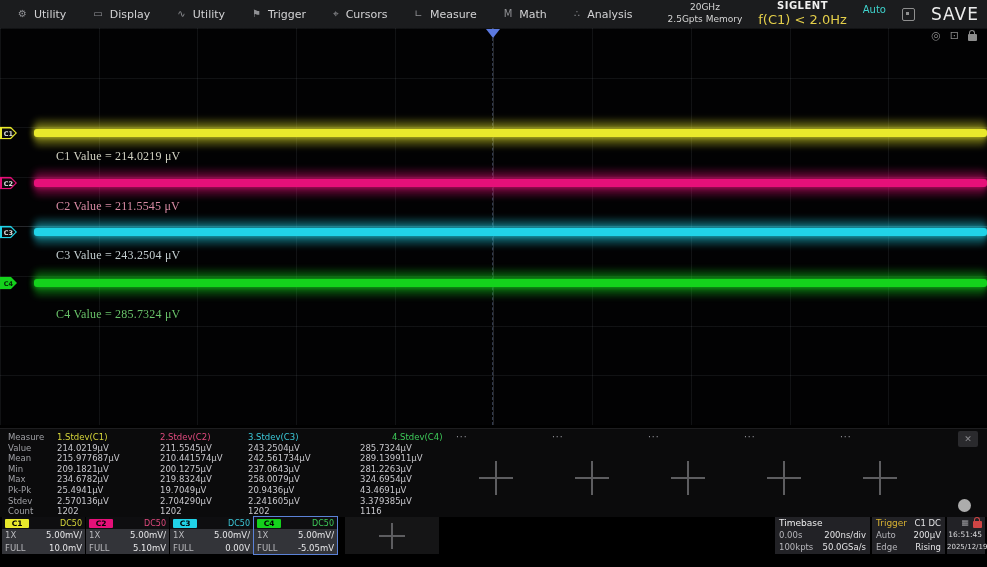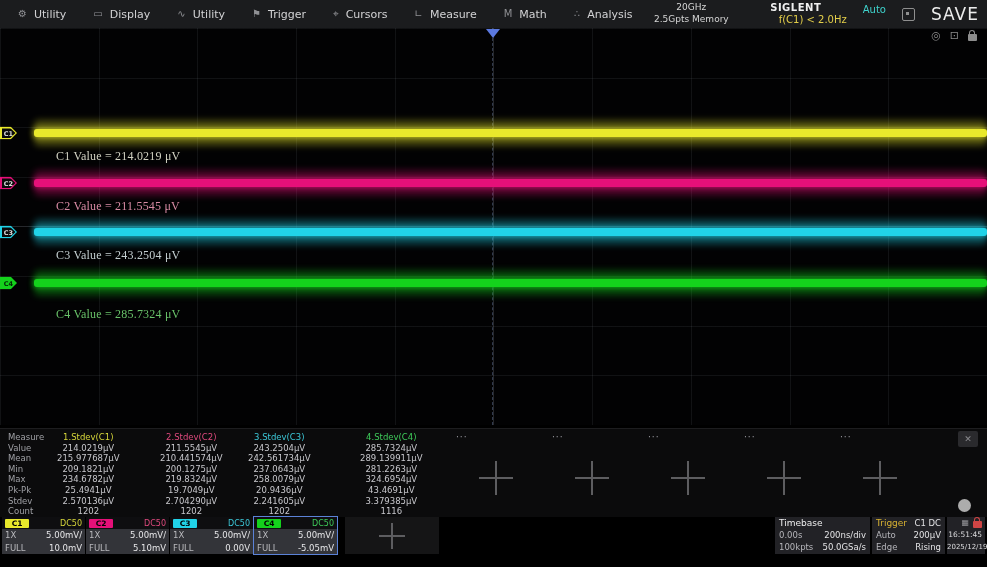--- a/index.html
+++ b/index.html
@@ -10,21 +10,21 @@
   .menubar{position:absolute;left:0;top:0;width:987px;height:28px;background:#1b1c1e;
            display:flex;align-items:center;border-bottom:1px solid #000;}
   .menu-items{display:flex;align-items:center;padding-left:18px;}
   .menu-item{display:flex;align-items:center;gap:7px;margin-right:27px;cursor:default;}
   .menu-item .mi-icon{color:#8f9094;font-size:10px;line-height:1;}
   .menu-item .mi-label{color:#d2d2d4;font-size:11px;}
   .top-right{position:absolute;right:8px;top:0;height:28px;display:flex;align-items:center;gap:16px;}
   .bw-block{text-align:center;font-size:9px;line-height:1.3;color:#d6d6d6;}
   .brand-block{text-align:center;line-height:1.2;}
   .brand-name{font-size:10px;font-weight:bold;color:#f0f0f0;letter-spacing:.5px;}
-  .trig-freq{font-size:10px;color:#e4cf4a;margin-left:34px;}
+  .trig-freq{font-size:13px;color:#e4cf4a;}
   .acq-mode{color:#3fd2cc;font-size:10px;align-self:flex-start;margin-top:4px;}
   .device-icon{width:11px;height:11px;border:1px solid #8f8f8f;border-radius:2px;position:relative;}
   .device-icon::after{content:'';position:absolute;left:3px;top:3px;width:3px;height:3px;background:#8f8f8f;}
   .save-label{color:#ececec;font-size:17px;letter-spacing:1px;}
 
   
   .grid{position:absolute;left:0;top:28px;width:987px;height:397px;background:#020203;
     background-image:
       repeating-linear-gradient(to right, rgba(150,160,170,.10) 0 1px, transparent 1px 98.7px),
       repeating-linear-gradient(to bottom, rgba(150,160,170,.10) 0 1px, transparent 1px 49.6px);}
@@ -57,23 +57,23 @@
   .tag.t1{background:#e9e92c;} .tag.t2{background:#e61079;} .tag.t3{background:#21d3e8;}
   .tag.t4{background:#14d21c;color:#032;} .tag.t4 span{color:#032806;}
 
   .vlabel{position:absolute;left:56px;font-size:12px;letter-spacing:.2px;font-family:Liberation Serif, serif;}
   .vl1{color:#d3d3c3;} .vl2{color:#d98ba4;} .vl3{color:#c4cfd1;} .vl4{color:#69c269;}
 
   
   .mpanel{position:absolute;left:0;top:428px;width:987px;height:88px;background:#0b0b0c;border-top:1px solid #1d1d1f;}
   .mlabels{position:absolute;left:8px;top:3px;font-size:8.5px;color:#9fa0a5;}
   .mlabels div{height:10.6px;line-height:10.6px;}
-  .mcol{position:absolute;top:3px;font-size:8.5px;color:#c8c8cd;text-align:center;}
+  .mcol{position:absolute;top:3px;font-size:8.5px;color:#c8c8cd;}
   .mcol div{height:10.6px;line-height:10.6px;white-space:nowrap;}
-  .mhead.hc1{color:#d6d63a;} .mhead.hc2{color:#e04a7e;} .mhead.hc3{color:#3cc8d8;} .mhead.hc4{color:#3ecb5a;}
+  .mhead.hc1{color:#d6d63a;} .mhead.hc2{color:#e04a7e;} .mhead.hc3{color:#3cc8d8;} .mhead.hc4{color:#3ecb5a;margin-left:32px;}
   .slot{position:absolute;top:3px;width:96px;height:82px;}
   .slot .dots{font-size:9px;color:#9a9aa0;letter-spacing:1px;line-height:10.6px;padding-left:8px;}
   .plus{position:absolute;left:50%;top:46px;width:34px;height:34px;transform:translate(-50%,-50%);}
   .plus::before,.plus::after{content:'';position:absolute;background:#5d5d60;}
   .plus::before{left:0;top:50%;width:100%;height:2px;transform:translateY(-50%);}
   .plus::after{top:0;left:50%;height:100%;width:2px;transform:translateX(-50%);}
   .mclose{position:absolute;right:9px;top:2px;width:20px;height:16px;background:#2a2a2d;color:#8a8a8e;
           font-size:9px;text-align:center;line-height:16px;border-radius:2px;}
   .mhandle{position:absolute;right:16px;bottom:5px;width:13px;height:13px;border-radius:50%;background:#c9c9c9;opacity:.85;}
 

